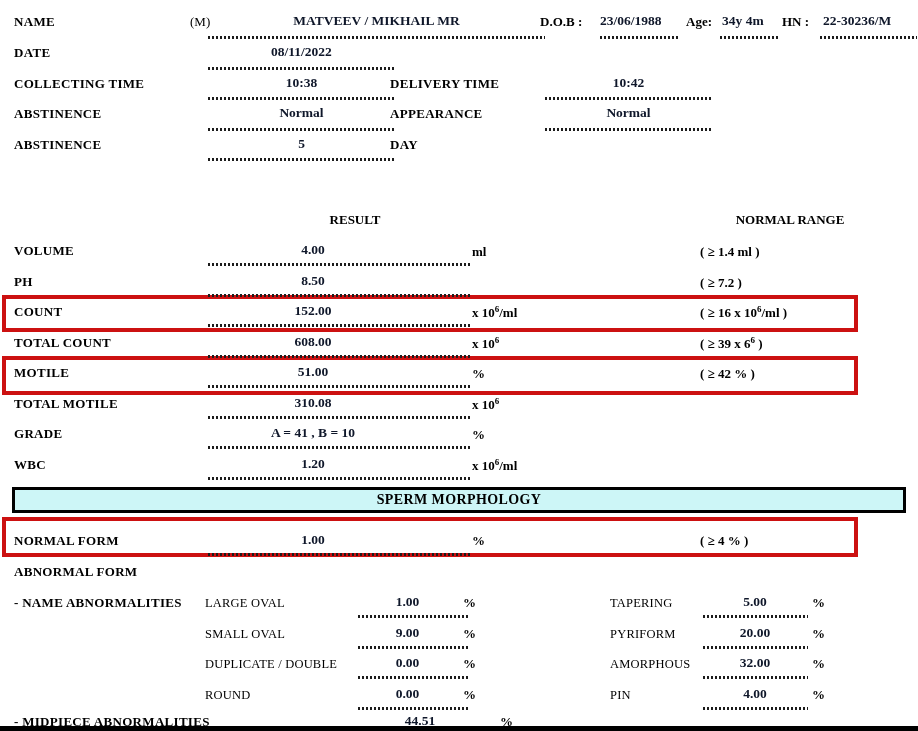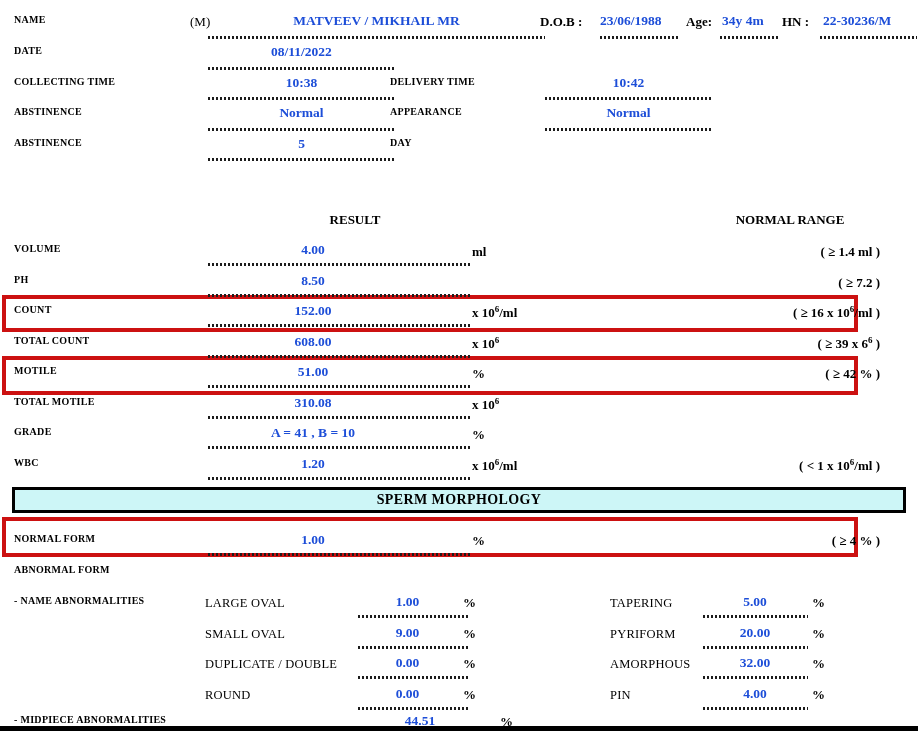--- a/index.html
+++ b/index.html
@@ -1,34 +1,34 @@
 <!DOCTYPE html>
 <html><head>
 <meta charset="utf-8">
 <style>
   html,body{margin:0;padding:0;background:#fff;}
   #report{
     position:relative;width:918px;height:731px;background:#ffffff;overflow:hidden;
     font-family:"Liberation Serif", serif;color:#000;
   }
   .abs{position:absolute;white-space:nowrap;}
-  .lbl{font-weight:bold;font-size:10px;letter-spacing:.3px;}
+  .lbl{font-weight:bold;font-size:13px;letter-spacing:.3px;}
   .sublbl{font-size:12.5px;letter-spacing:.2px;}
-  .val{font-weight:bold;font-size:13.5px;color:#1d4ed8;text-align:center;}
+  .val{font-weight:bold;font-size:13.5px;color:#0f172a;text-align:center;}
   .blk{font-weight:bold;font-size:13px;}
   .ctr{text-align:center;}
   .dot{position:absolute;height:3px;background:repeating-linear-gradient(90deg,#1c1c1c 0 2px,transparent 2px 4px);}
   .band{
     position:absolute;left:12px;width:888px;height:20px;background:#cdf6f7;border:3px solid #000;
     text-align:center;font-weight:bold;font-size:14px;letter-spacing:.4px;line-height:20px;
   }
   .redbox{position:absolute;border:4px solid #cc1111;background:transparent;}
   sup{font-size:9px;}
   .unit{font-weight:bold;font-size:13px;}
-  .rng{font-weight:bold;font-size:13px;text-align:right;}
+  .rng{font-weight:bold;font-size:13px;text-align:left;}
   .botbar{position:absolute;left:0;top:726px;width:918px;height:5px;background:#000;}
 </style>
 </head>
 <body>
 
 <div id="report">
 
   <span class="abs lbl" style="top:14px;left:14px">NAME</span>
   <span class="abs" style="top:14px;left:190px;font-size:13px">(M)</span>
   <span class="abs val" style="top:13px;left:208px;width:337px">MATVEEV  / MIKHAIL MR</span>
@@ -109,21 +109,20 @@
   <div class="dot" style="top:416px;left:208px;width:262px"></div>
 
   <span class="abs lbl" style="top:426px;left:14px">GRADE</span>
   <span class="abs val" style="top:425px;left:208px;width:210px">A = 41 , B = 10</span>
   <span class="abs unit" style="top:426px;left:472px"><span>%</span><sup></sup><span></span></span>
   <div class="dot" style="top:446px;left:208px;width:262px"></div>
 
   <span class="abs lbl" style="top:457px;left:14px">WBC</span>
   <span class="abs val" style="top:456px;left:208px;width:210px">1.20</span>
   <span class="abs unit" style="top:457px;left:472px"><span>x 10</span><sup>6</sup><span>/ml</span></span>
-  <span class="abs rng" style="top:457px;left:700px;width:180px"><span>( &lt; 1 x 10</span><sup>6</sup><span>/ml )</span></span>
   <div class="dot" style="top:477px;left:208px;width:262px"></div>
 
   <div class="band" style="top:487px">SPERM MORPHOLOGY</div>
 
   <span class="abs lbl" style="top:533px;left:14px">NORMAL FORM</span>
   <span class="abs val" style="top:532px;left:208px;width:210px">1.00</span>
   <span class="abs unit" style="top:533px;left:472px">%</span>
   <span class="abs rng" style="top:533px;left:700px;width:180px">( ≥ 4 % )</span>
   <div class="dot" style="top:553px;left:208px;width:262px"></div>
 

